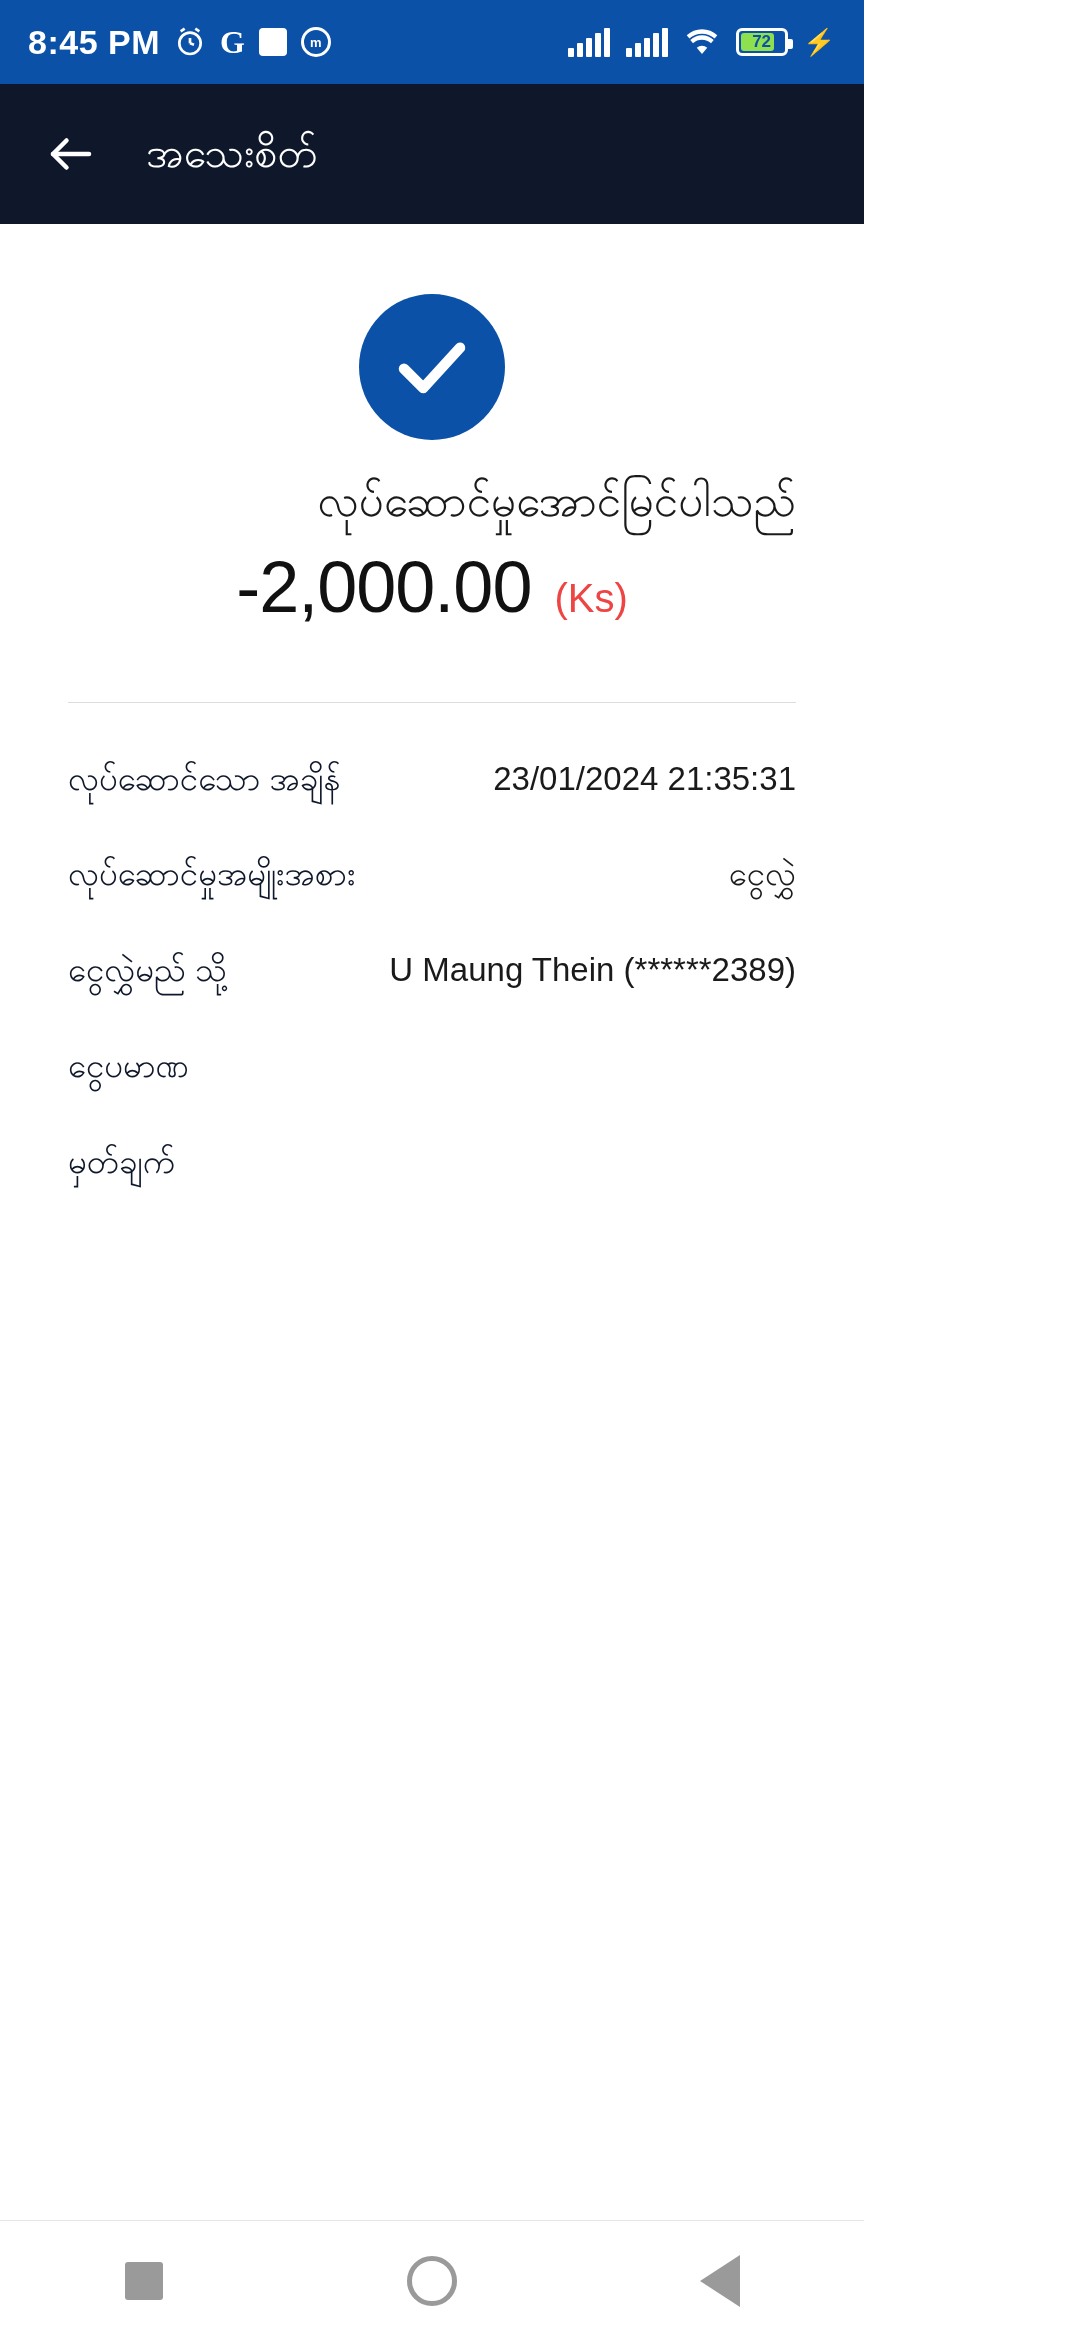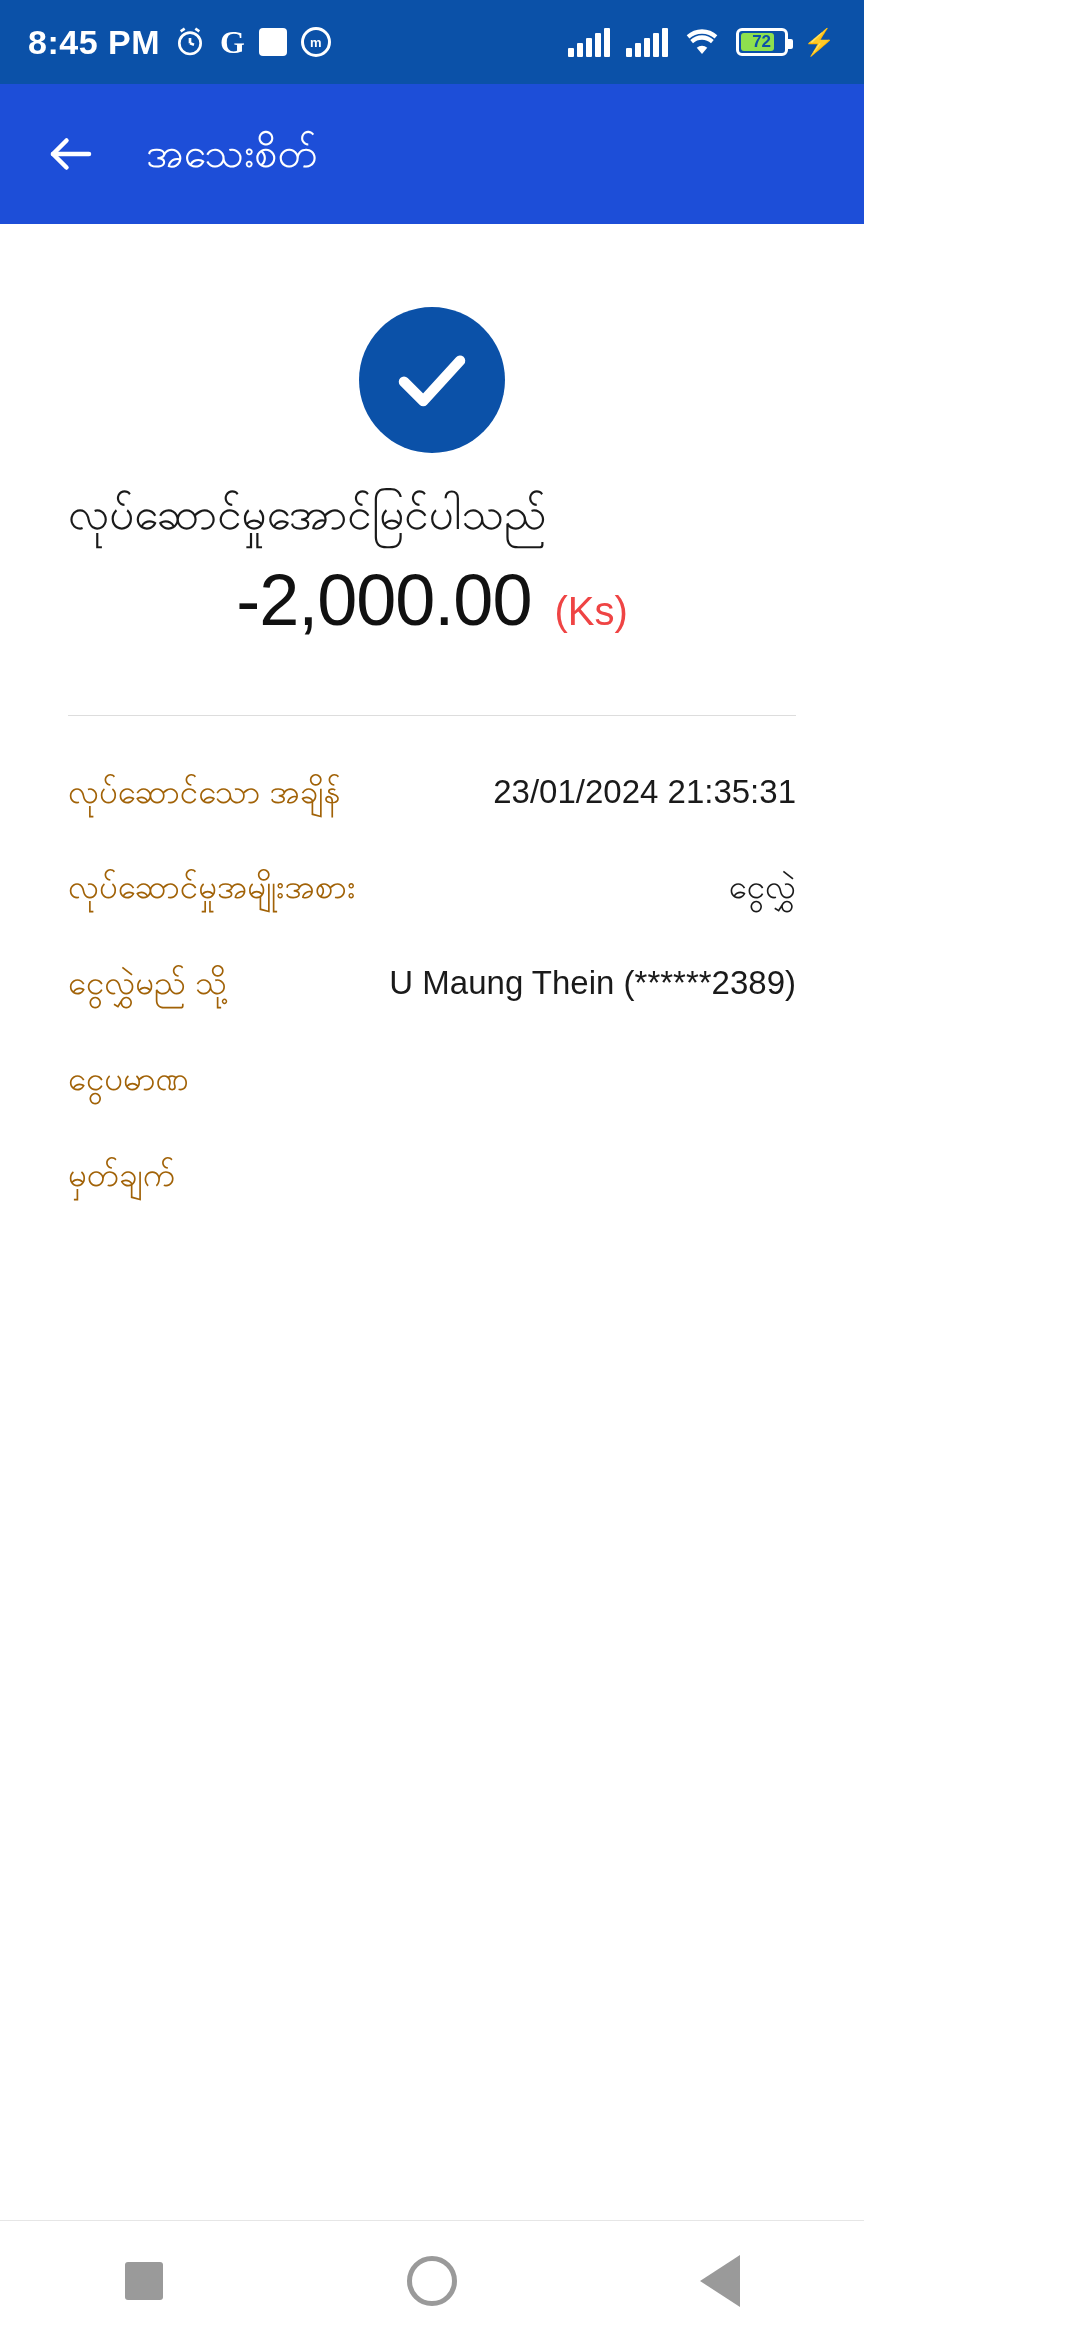--- a/index.html
+++ b/index.html
@@ -120,21 +120,21 @@
     font-size: 17px;
     font-weight: bold;
     color: #0b51a8;
     z-index: 2;
   }
   .bolt-icon { font-size: 26px; line-height: 1; }
 
   
   .app-bar {
     height: 140px;
-    background: #1d4ed8;
+    background: #0f172a;
     display: flex;
     align-items: center;
     padding: 0 44px;
     flex: 0 0 auto;
   }
   .back-arrow {
     width: 54px;
     height: 54px;
     color: #ffffff;
     display: flex;
@@ -149,23 +149,22 @@
     line-height: 1.4;
   }
 
   
   .content {
     flex: 1 1 auto;
     padding: 0 68px;
     overflow: hidden;
   }
   .success-block {
-    text-align: left;
+    text-align: right;
     padding-top: 70px;
-    margin-top: 13px;
   }
   .success-circle {
     width: 146px; height: 146px;
     border-radius: 50%;
     background: #0b51a8;
     margin: 0 auto;
     display: flex;
     align-items: center;
     justify-content: center;
   }
@@ -202,21 +201,21 @@
   .detail-list { padding-top: 28px; }
   .detail-row {
     display: flex;
     align-items: flex-start;
     justify-content: space-between;
     padding: 24px 0;
     gap: 30px;
   }
   .detail-label {
     font-size: 33px;
-    color: #a16207;
+    color: #0f172a;
     line-height: 1.45;
     flex: 0 0 auto;
     white-space: nowrap;
   }
   .detail-value {
     font-size: 33px;
     color: #1a1a1a;
     text-align: right;
     line-height: 1.45;
     flex: 1 1 auto;

